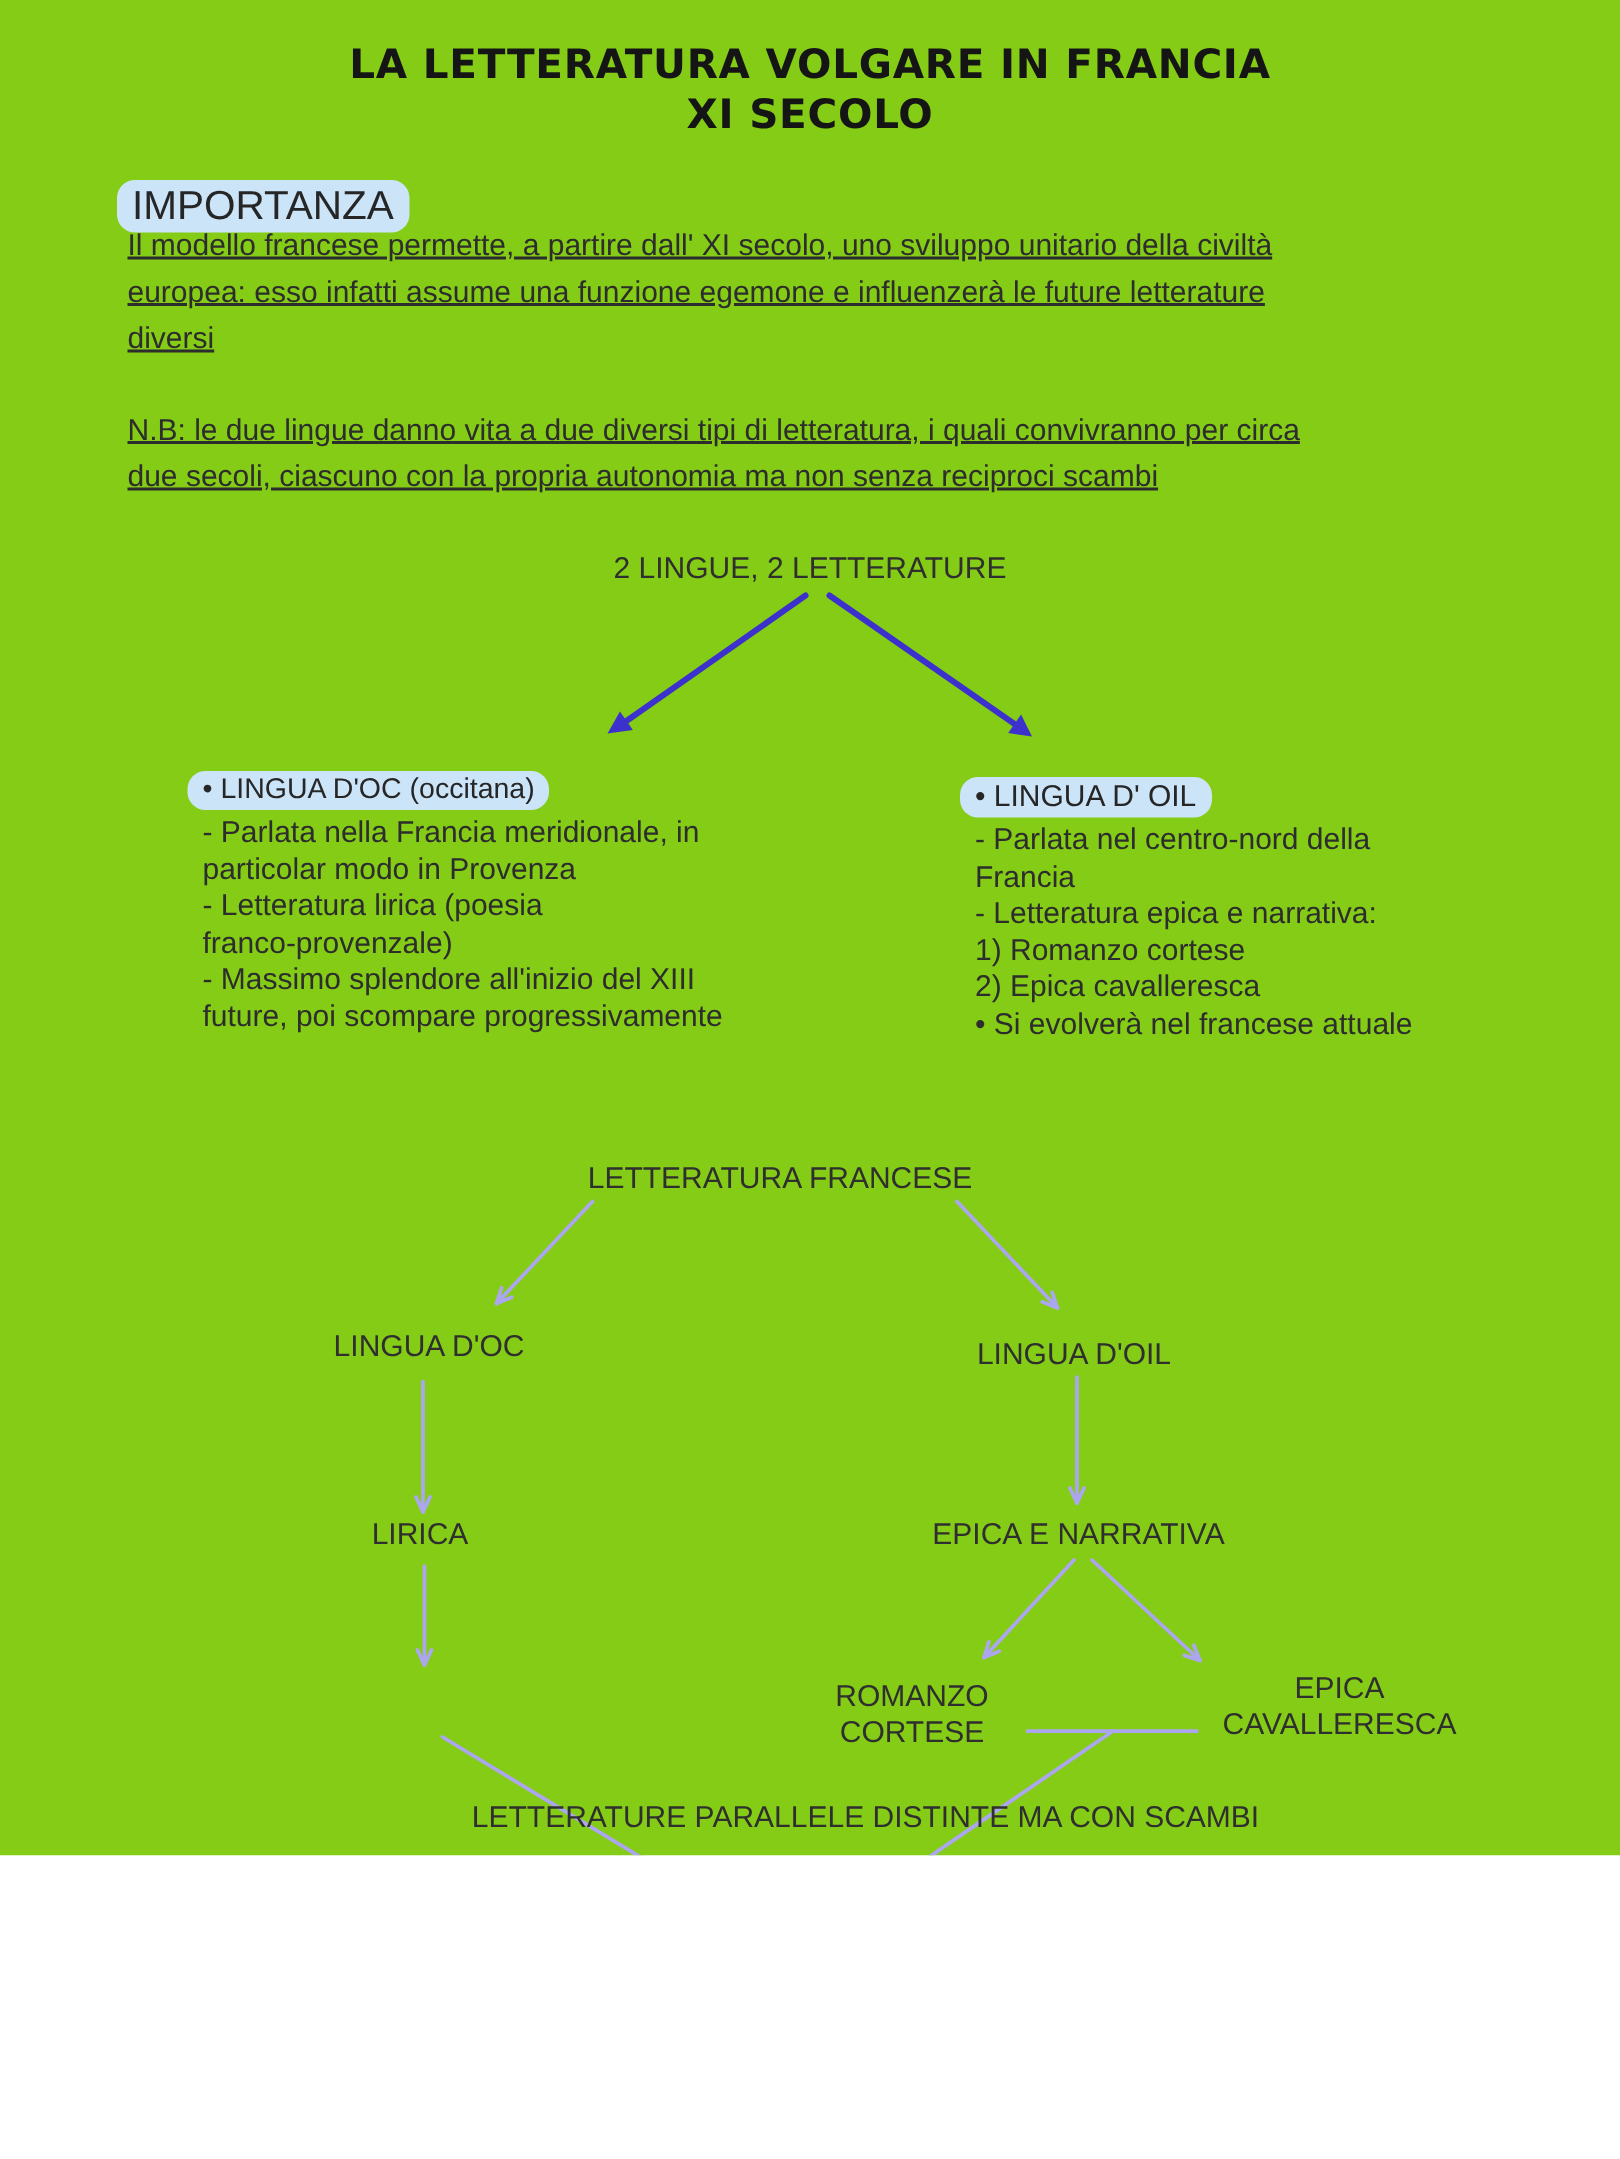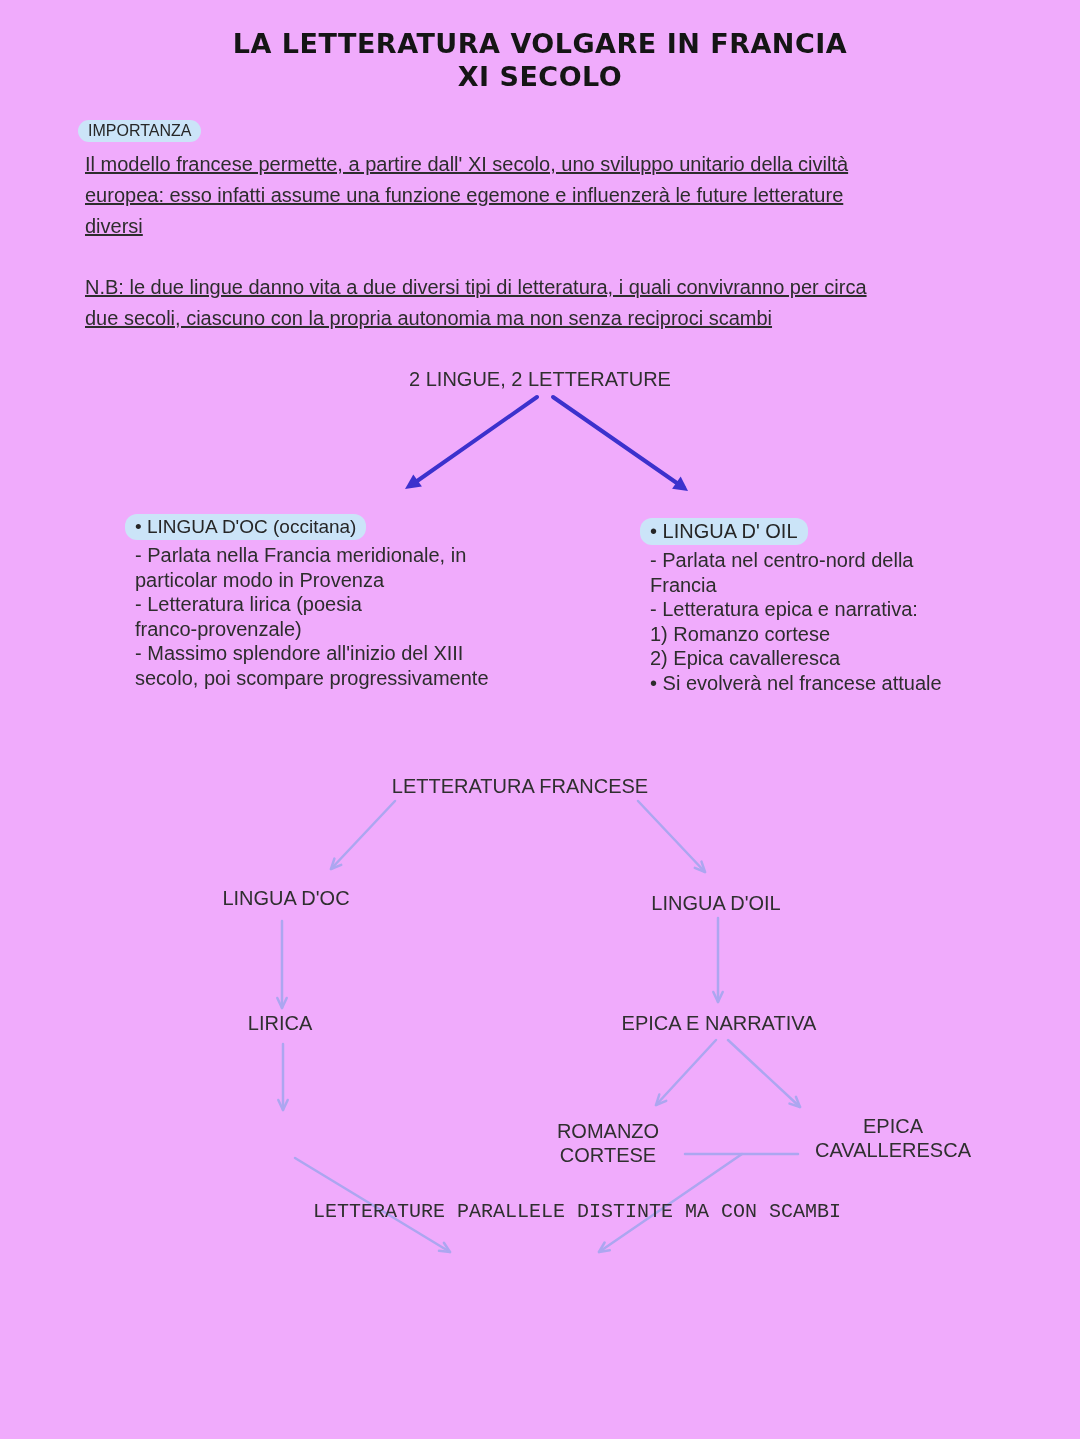--- a/index.html
+++ b/index.html
@@ -1,40 +1,40 @@
 <!DOCTYPE html>
 <html><head>
 <meta charset="utf-8">
 <style>
   html,body{margin:0;padding:0;background:#ffffff;}
   #page{
     position:relative;
-    width:1080px;height:1439px;
-    background:#f0abfc;
+    width:1080px;height:1237px;
+    background:#84cc16;
     font-family:"Liberation Sans", sans-serif;
     color:#2d2d2d;
     overflow:hidden;
   }
   .abs{position:absolute;}
   .title{
     width:100%;text-align:center;
     font-family:"DejaVu Sans", sans-serif;
     font-weight:bold;color:#151515;
     font-size:27px;letter-spacing:0.5px;
     white-space:nowrap;
   }
   .para-line{
     font-size:20px;line-height:31px;white-space:nowrap;color:#2d2d2d;text-decoration:underline;
   }
   .pill{
     display:inline-block;
     background:#cbe4f8;
     border-radius:12px;
     padding:2px 10px;
-    font-size:16px;color:#262626;
+    font-size:27px;color:#262626;
     white-space:nowrap;
   }
   .block{font-size:20px;color:#2d2d2d;}
   .block .pill{margin-left:-10px;margin-bottom:3px;}
   .block-line{line-height:24.5px;white-space:nowrap;}
   .node{
     font-size:20px;color:#2f2f2f;text-align:center;
     line-height:24px;
   }
   .nowrap{white-space:nowrap;}
@@ -119,21 +119,21 @@
 
   <div class="abs node nowrap" style="top:367px;left:0;width:1080px;">2 LINGUE, 2 LETTERATURE</div>
 
   <div class="abs block" style="top:514px;left:135px;">
     <span class="pill" style="font-size:19px;">• LINGUA D'OC (occitana)</span>
     <div class="block-line">- Parlata nella Francia meridionale, in</div>
     <div class="block-line">particolar modo in Provenza</div>
     <div class="block-line">- Letteratura lirica (poesia</div>
     <div class="block-line">franco-provenzale)</div>
     <div class="block-line">- Massimo splendore all'inizio del XIII</div>
-    <div class="block-line">secolo, poi scompare progressivamente</div>
+    <div class="block-line">future, poi scompare progressivamente</div>
   </div>
 
   <div class="abs block" style="top:518px;left:650px;">
     <span class="pill" style="font-size:20px;">• LINGUA D' OIL</span>
     <div class="block-line">- Parlata nel centro-nord della</div>
     <div class="block-line">Francia</div>
     <div class="block-line">- Letteratura epica e narrativa:</div>
     <div class="block-line">1) Romanzo cortese</div>
     <div class="block-line">2) Epica cavalleresca</div>
     <div class="block-line">• Si evolverà nel francese attuale</div>
@@ -147,15 +147,15 @@
 
   <div class="abs node" style="top:1119px;left:548px;width:120px;">
     <div>ROMANZO</div>
     <div>CORTESE</div>
   </div>
   <div class="abs node" style="top:1114px;left:813px;width:160px;">
     <div>EPICA</div>
     <div>CAVALLERESCA</div>
   </div>
 
-  <div class="abs node nowrap" style="top:1200px;left:277px;width:600px;font-family:Liberation Mono, monospace;">LETTERATURE PARALLELE DISTINTE MA CON SCAMBI</div>
+  <div class="abs node nowrap" style="top:1200px;left:277px;width:600px;">LETTERATURE PARALLELE DISTINTE MA CON SCAMBI</div>
 
 </div>
 
 </body></html>

